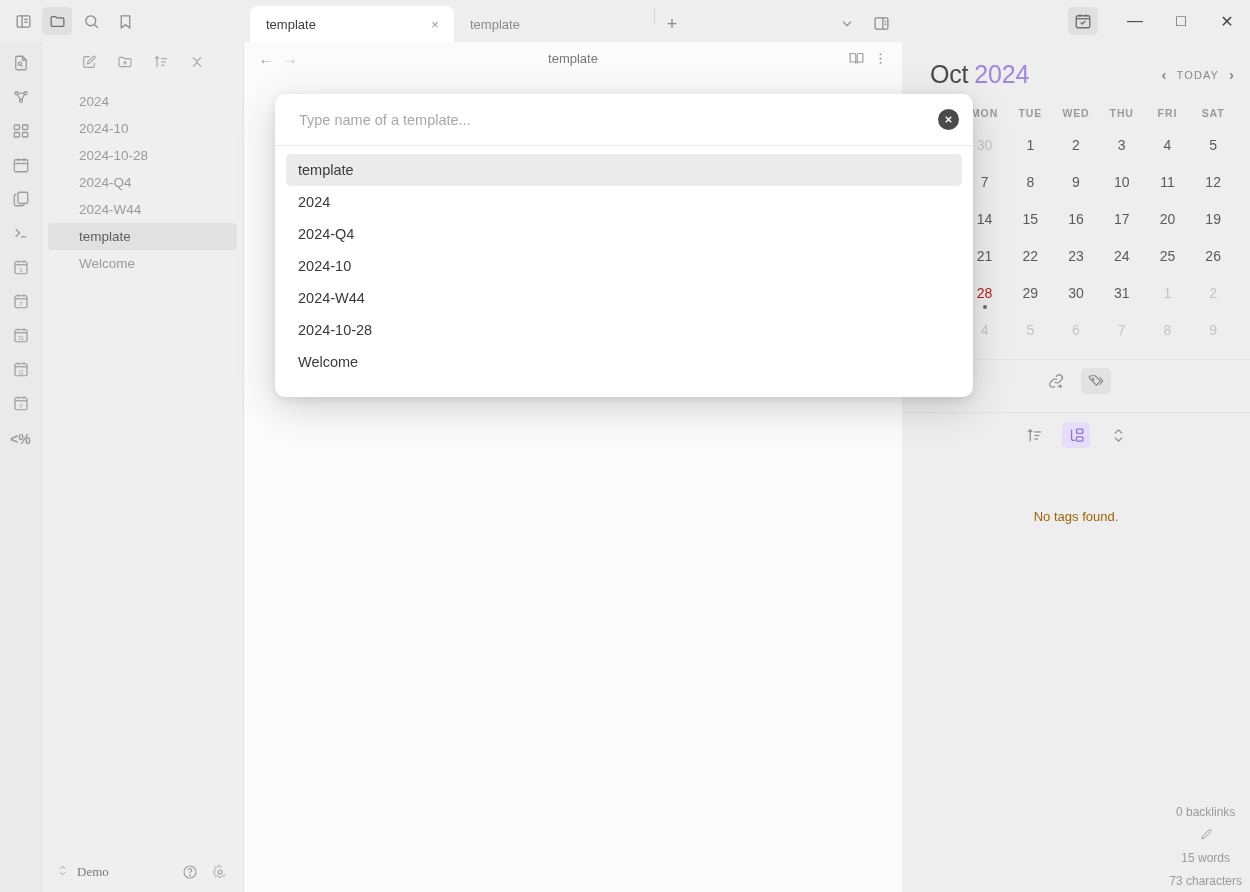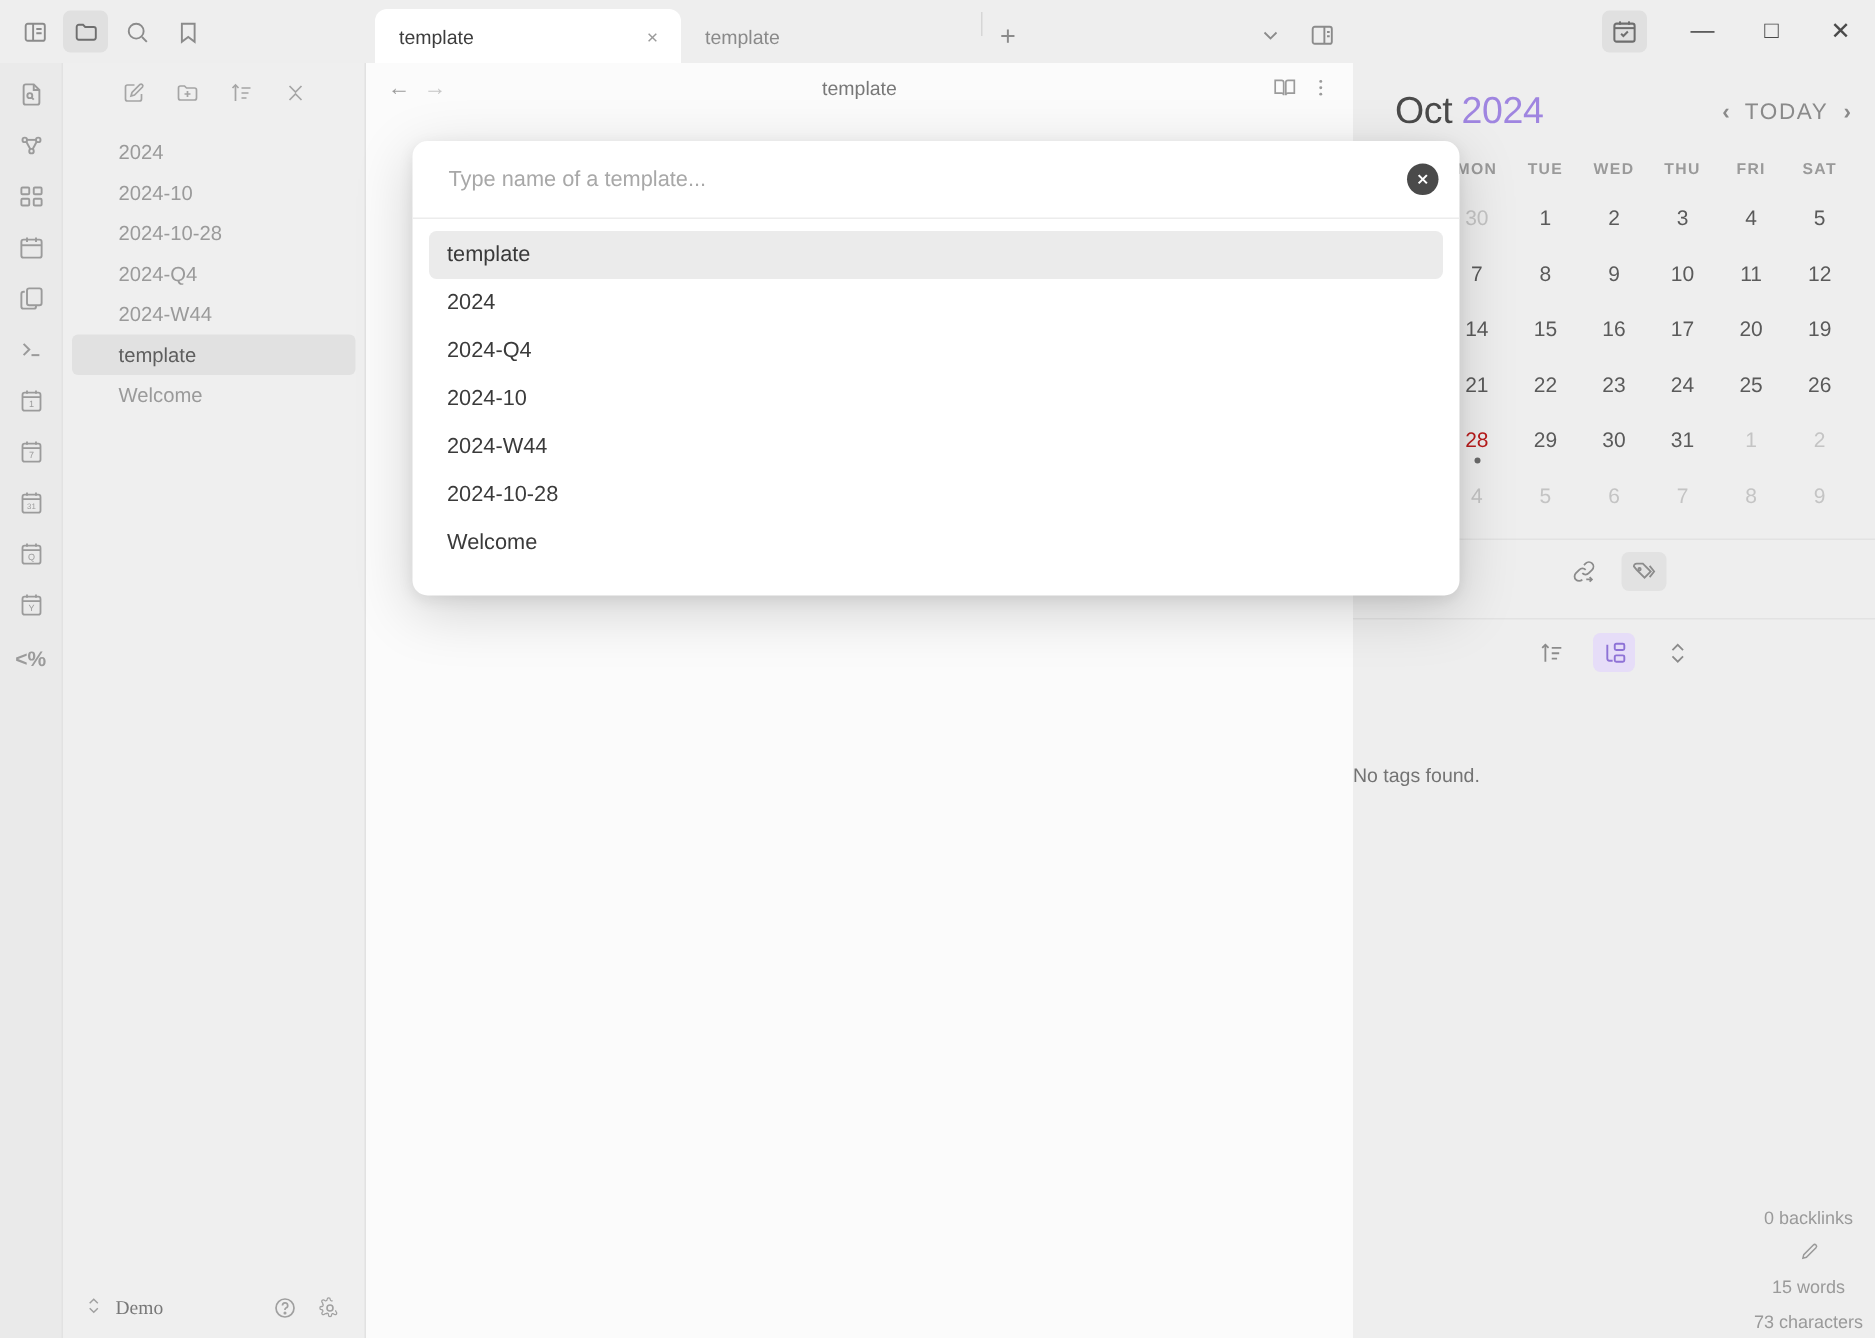--- a/index.html
+++ b/index.html
@@ -165,21 +165,21 @@
   .cal-header {
     display: flex; align-items: center;
     padding: 18px 16px 6px 28px;
   }
   .cal-title { font-size: 25px; letter-spacing: -0.2px; }
   .cal-mon { color: #4a4a4a; }
   .cal-year { color: #9f85e0; margin-left: 6px; }
   .cal-nav { margin-left: auto; display: flex; align-items: center; gap: 10px; }
   .cal-nav .arr { color: #8a8a8a; font-size: 15px; cursor: pointer; font-weight: bold; }
   .cal-today {
-    font-size: 15px; letter-spacing: 1.1px;
+    font-size: 11px; letter-spacing: 1.1px;
     color: #8a8a8a; cursor: pointer;
   }
   .cal-grid {
     display: grid; grid-template-columns: repeat(7, 1fr);
     padding: 6px 14px 0 14px;
   }
   .cal-dow {
     text-align: center; font-size: 10.5px; letter-spacing: 0.9px;
     color: #9a9a9a; padding: 6px 0 8px 0; font-weight: 600;
   }
@@ -205,22 +205,22 @@
   }
   .rp-tabs .iconbtn { width: 30px; height: 26px; color: #8b8b8b; }
   .rp-tabs .iconbtn.on { background: #e2e2e2; }
   .rp-toolbar {
     height: 44px; display: flex; align-items: center;
     justify-content: center; gap: 14px;
   }
   .rp-toolbar .iconbtn { width: 28px; height: 26px; color: #8b8b8b; }
   .rp-toolbar .iconbtn.purple { background: #e6ddf8; color: #8e72d6; }
   .rp-empty {
-    text-align: left; font-size: 13px;
-    color: #737373; padding-top: 52px;
+    text-align: center; font-size: 13px;
+    color: #a16207; padding-top: 52px;
   }
 
   
   .statusbar {
     position: absolute; right: 8px; bottom: 4px;
     display: flex; align-items: center; gap: 9px;
     font-size: 12px; color: #9a9a9a; flex-direction: column;
   }
   .statusbar .pencil { color: #9a9a9a; display: flex; align-items: center; }
 

